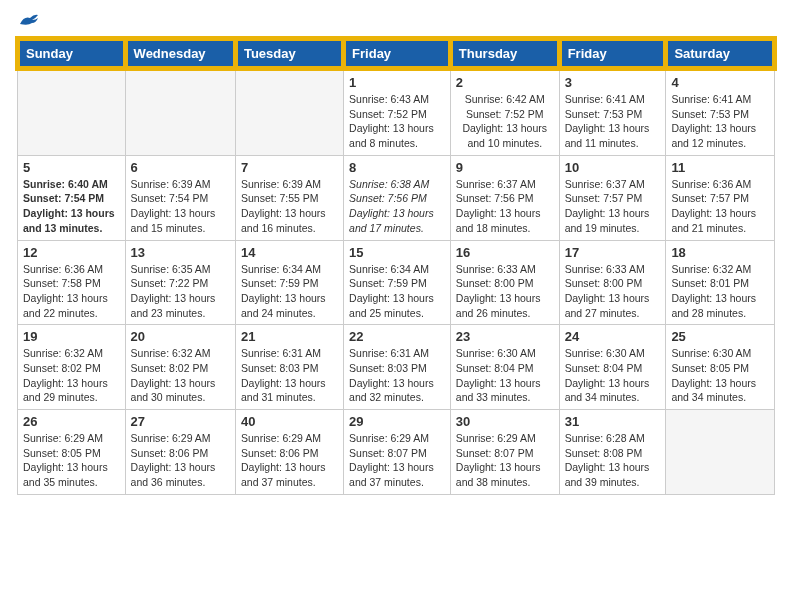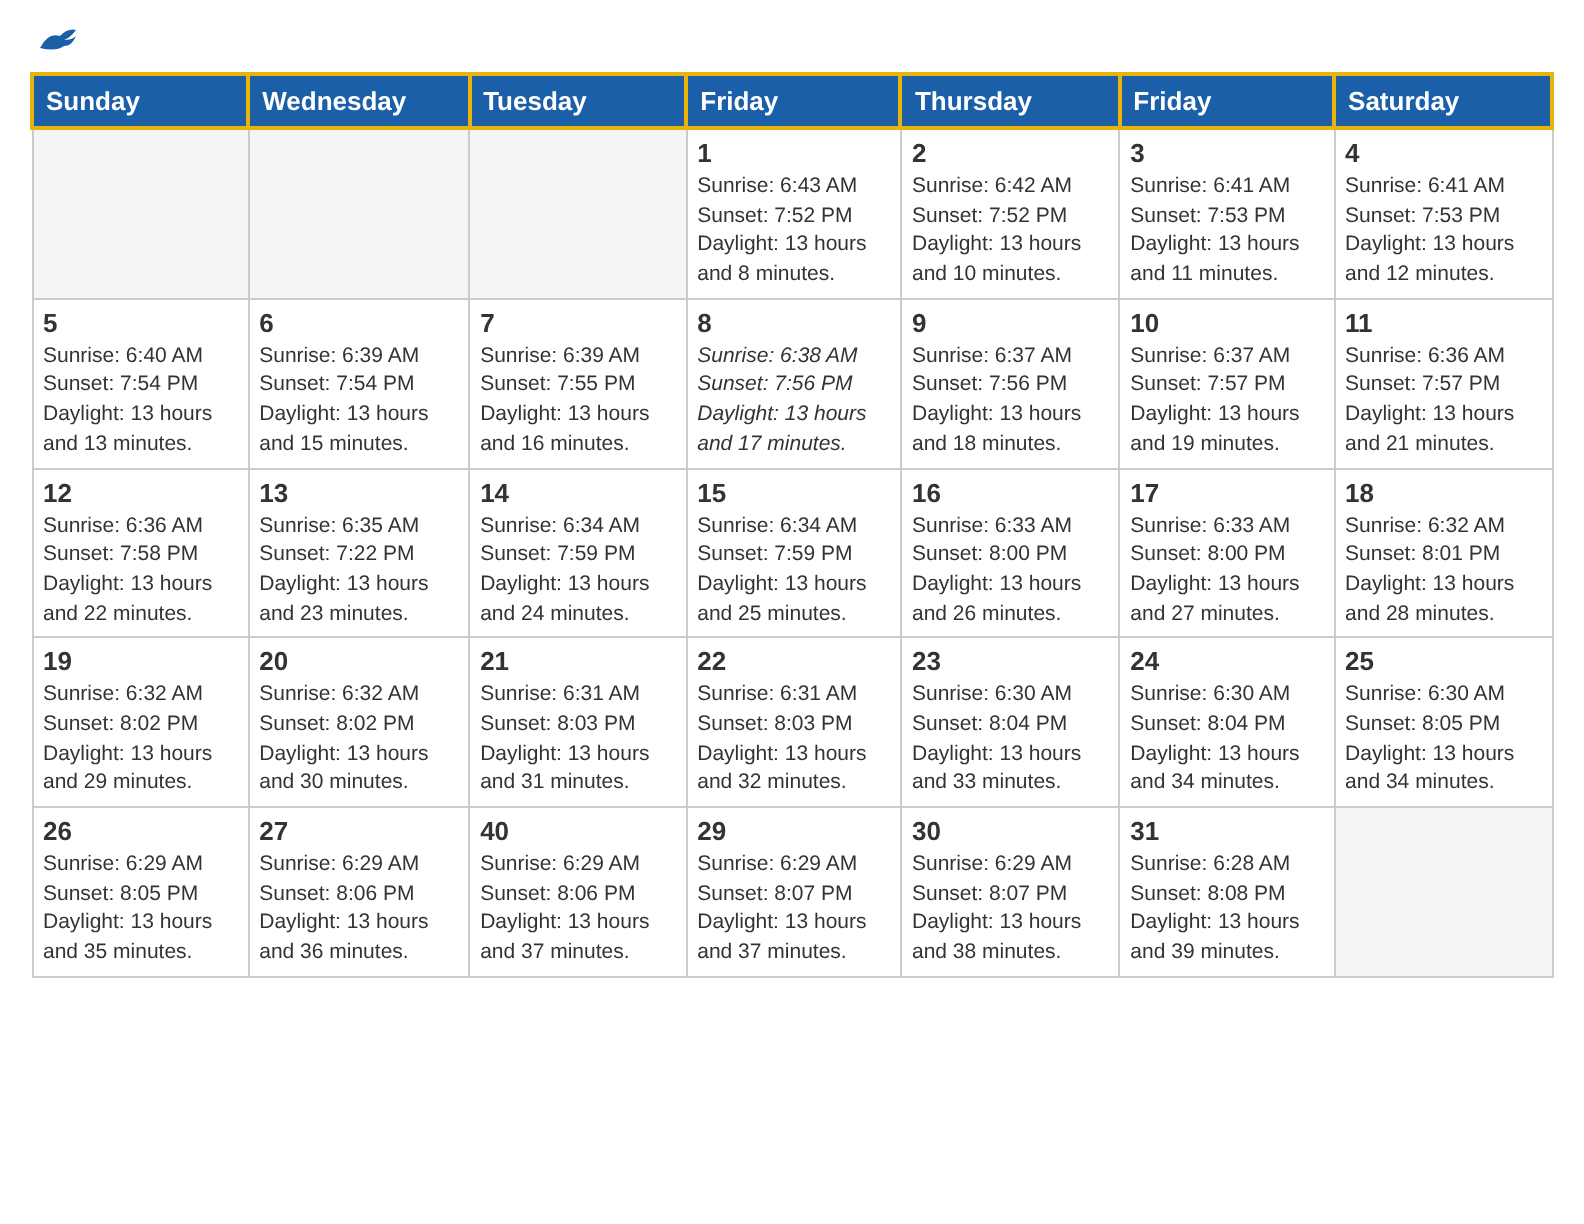--- a/index.html
+++ b/index.html
@@ -4,21 +4,21 @@
   <style>
     * { box-sizing: border-box; margin: 0; padding: 0; }
     body { font-family: Arial, sans-serif; background: #fff; width: 792px; height: 612px; overflow: hidden; }
     .page { width: 792px; min-height: 612px; padding: 10px 15px; }
     .header { display: flex; justify-content: space-between; align-items: flex-start; margin-bottom: 8px; }
     .logo { display: flex; flex-direction: column; align-items: flex-start; }
     .title-area { text-align: right; }
     .main-title { font-size: 36px; font-weight: bold; color: #1a5fa8; }
     .subtitle { font-size: 15px; color: #333; }
     .calendar { width: 100%; border-collapse: collapse; }
-    .calendar th { background: #1a5fa8; color: #fff; font-size: 13px; font-weight: bold; padding: 5px 6px; text-align: left; border: 2px solid #eab308; }
+    .calendar th { background: #1a5fa8; color: #fff; font-size: 13px; font-weight: bold; padding: 5px 6px; text-align: left; border: 5px solid #eab308; }
     .calendar td { border: 1px solid #ccc; vertical-align: top; padding: 4px 5px; width: 113px; min-height: 80px; font-size: 11px; color: #333; background: #fff; }
     .calendar td.empty { background: #f5f5f5; }
     .calendar tr:nth-child(even) td:not(.empty) { background: #fff; }
     .day-num { font-weight: bold; font-size: 13px; margin-bottom: 2px; }
     .day-info { font-size: 10.5px; line-height: 1.4; color: #333; }
     .logo-row { display: flex; align-items: center; }
     .logo-text-gen { color: #333; font-size: 19px; font-weight: bold; }
     .logo-text-blue { color: #1a5fa8; font-size: 19px; font-weight: bold; }
   </style>
 </head>
@@ -62,21 +62,21 @@
           <td class="empty"></td>
           <td>
             <div class="day-num">1</div>
             <div class="day-info" style="white-space: pre-line;">Sunrise: 6:43 AM
 Sunset: 7:52 PM
 Daylight: 13 hours
 and 8 minutes.</div>
           </td>
           <td>
             <div class="day-num">2</div>
-            <div class="day-info" style="white-space: pre-line;">Sunrise: 6:42 AM
+            <div class="day-info" style="white-space: pre-line; text-align: center;">Sunrise: 6:42 AM
 Sunset: 7:52 PM
 Daylight: 13 hours
 and 10 minutes.</div>
           </td>
           <td>
             <div class="day-num">3</div>
             <div class="day-info" style="white-space: pre-line;">Sunrise: 6:41 AM
 Sunset: 7:53 PM
 Daylight: 13 hours
 and 11 minutes.</div>
@@ -85,21 +85,21 @@
             <div class="day-num">4</div>
             <div class="day-info" style="white-space: pre-line;">Sunrise: 6:41 AM
 Sunset: 7:53 PM
 Daylight: 13 hours
 and 12 minutes.</div>
           </td>
         </tr>
         <tr>
           <td>
             <div class="day-num">5</div>
-            <div class="day-info" style="white-space: pre-line;">Sunrise: 6:40 AM
+            <div class="day-info" style="white-space: pre-line; font-weight: bold;">Sunrise: 6:40 AM
 Sunset: 7:54 PM
 Daylight: 13 hours
 and 13 minutes.</div>
           </td>
           <td>
             <div class="day-num">6</div>
             <div class="day-info" style="white-space: pre-line;">Sunrise: 6:39 AM
 Sunset: 7:54 PM
 Daylight: 13 hours
 and 15 minutes.</div>

